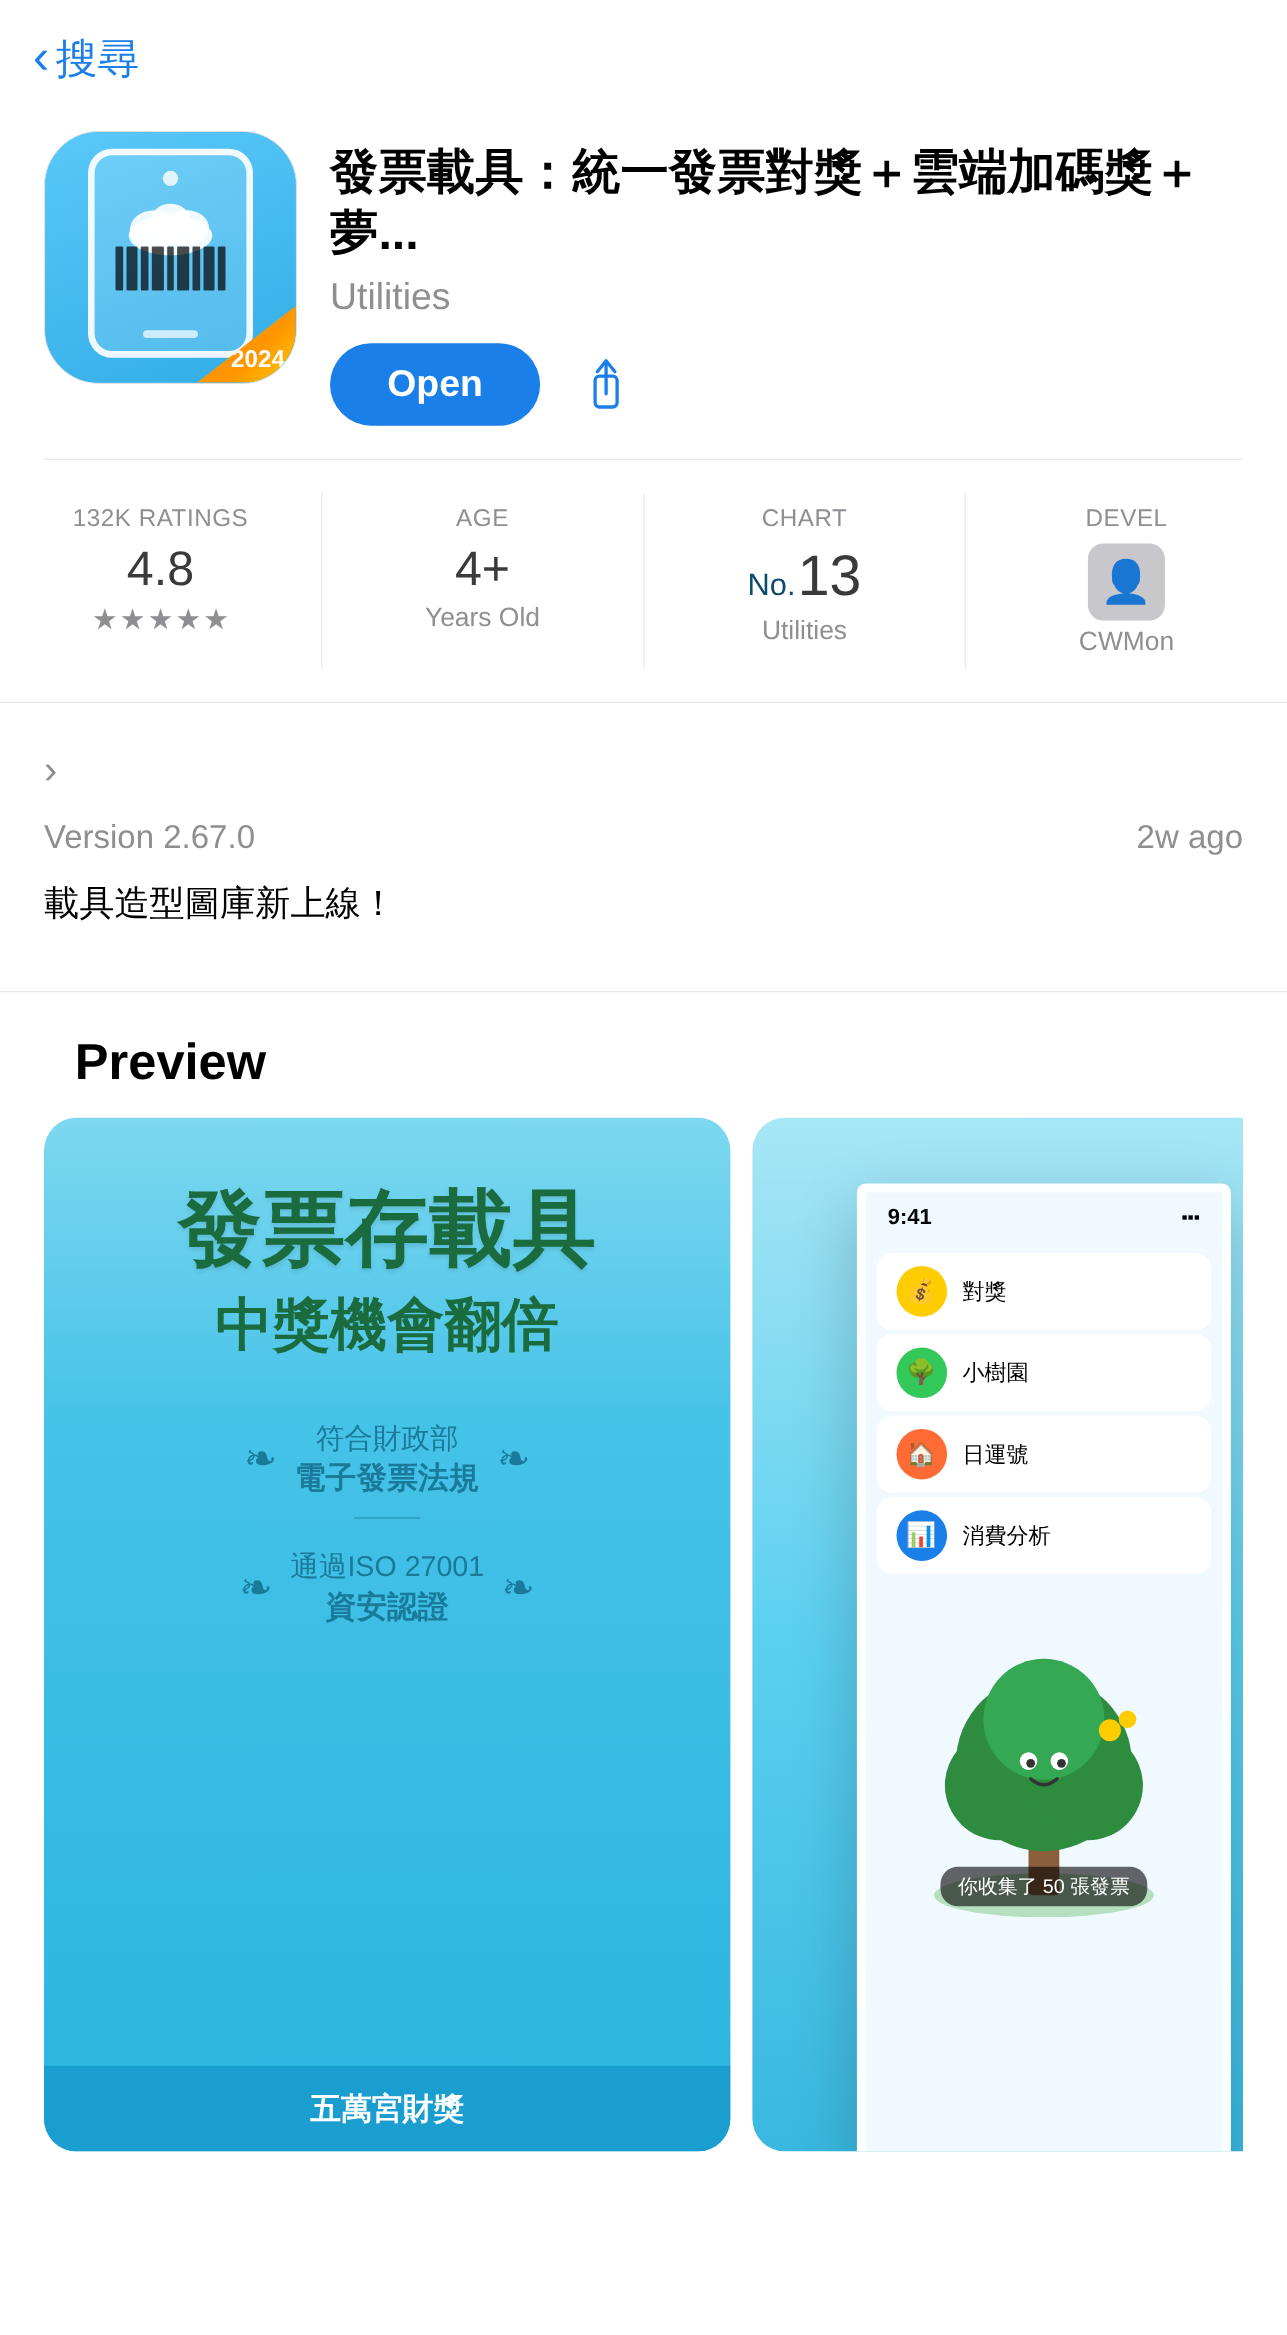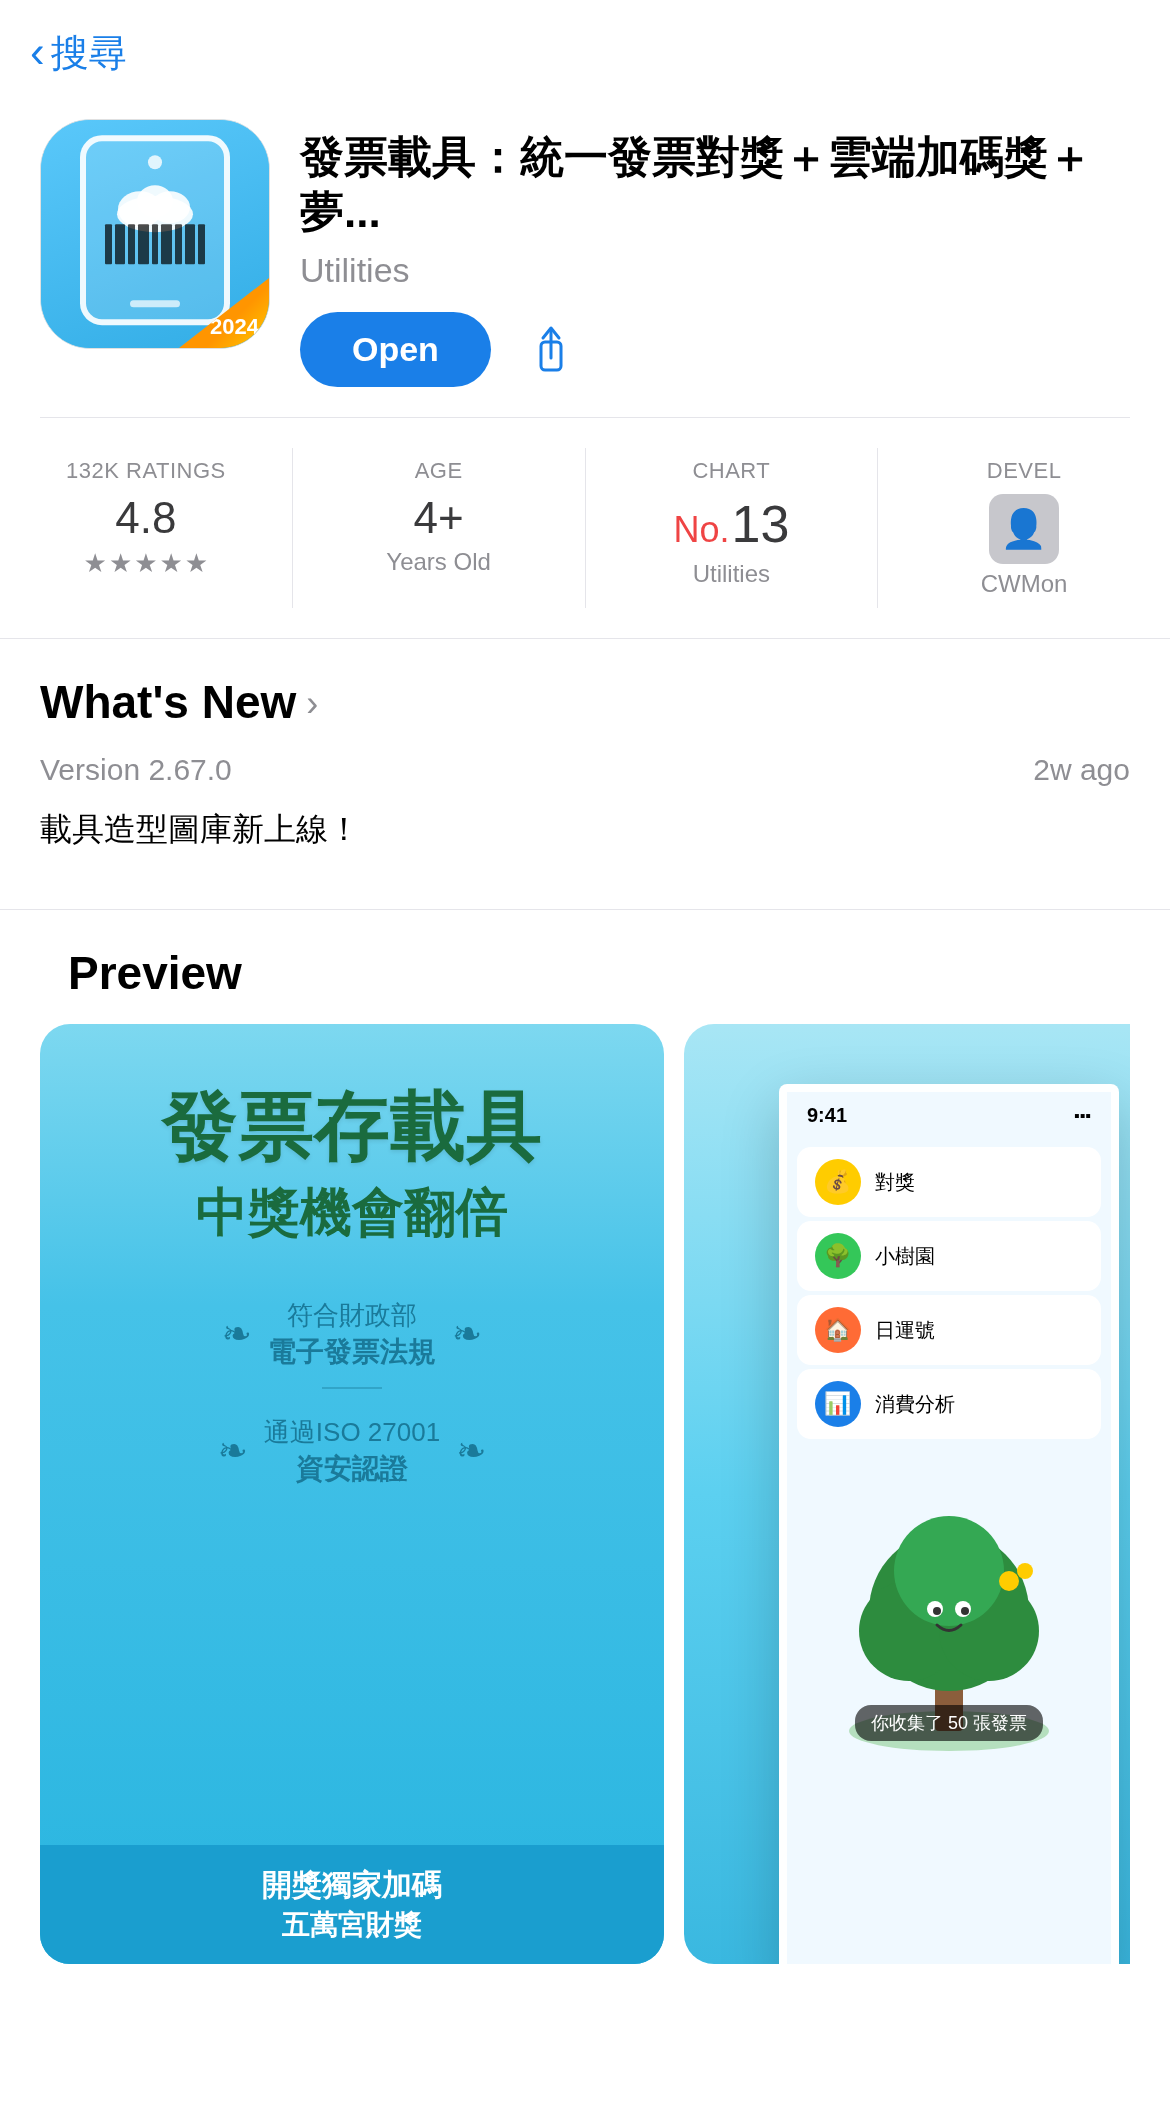--- a/index.html
+++ b/index.html
@@ -237,23 +237,23 @@
     .star {
       font-size: 26px;
       color: #8e8e93;
     }
     .stat-chart-value {
       display: flex;
       align-items: baseline;
       gap: 2px;
     }
     .stat-chart-no {
-      font-size: 36px;
+      font-size: 28px;
       font-weight: 300;
-      color: #ef4444;
+      color: #0c4a6e;
     }
     .stat-chart-num {
       font-size: 52px;
       font-weight: 300;
       color: #3a3a3c;
     }
     .stat-avatar {
       width: 70px;
       height: 70px;
       border-radius: 14px;
@@ -607,21 +607,20 @@
       <span class="stat-avatar-icon">👤</span>
     </div>
     <div class="stat-sub">CWMon</div>
   </div>
 </div>
 
 <div class="divider-full"></div>
 
 <div class="section">
   <div class="section-title-row">
-    <div class="section-title">What's New</div>
     <span class="section-chevron">›</span>
   </div>
   <div class="version-row">
     <span class="version-text">Version 2.67.0</span>
     <span class="version-time">2w ago</span>
   </div>
   <div class="update-note">載具造型圖庫新上線！</div>
 </div>
 
 <div class="divider-full"></div>
@@ -650,21 +649,20 @@
           <span class="laurel">❧</span>
           <div style="text-align:center;">
             <div class="preview-badge-text">通過ISO 27001</div>
             <div class="laurel-text-center">資安認證</div>
           </div>
           <span class="laurel">❧</span>
         </div>
       </div>
 
       <div class="preview-bottom-banner">
-        <div class="preview-bottom-text">開獎獨家加碼</div>
         <div class="preview-bottom-sub">五萬宮財獎</div>
       </div>
     </div>
 
     <div class="preview-card preview-card-right">
 
       <div class="preview-phone">
         <div class="phone-status-bar">
           <span class="phone-time">9:41</span>
           <span class="phone-icons">▪▪▪</span>

